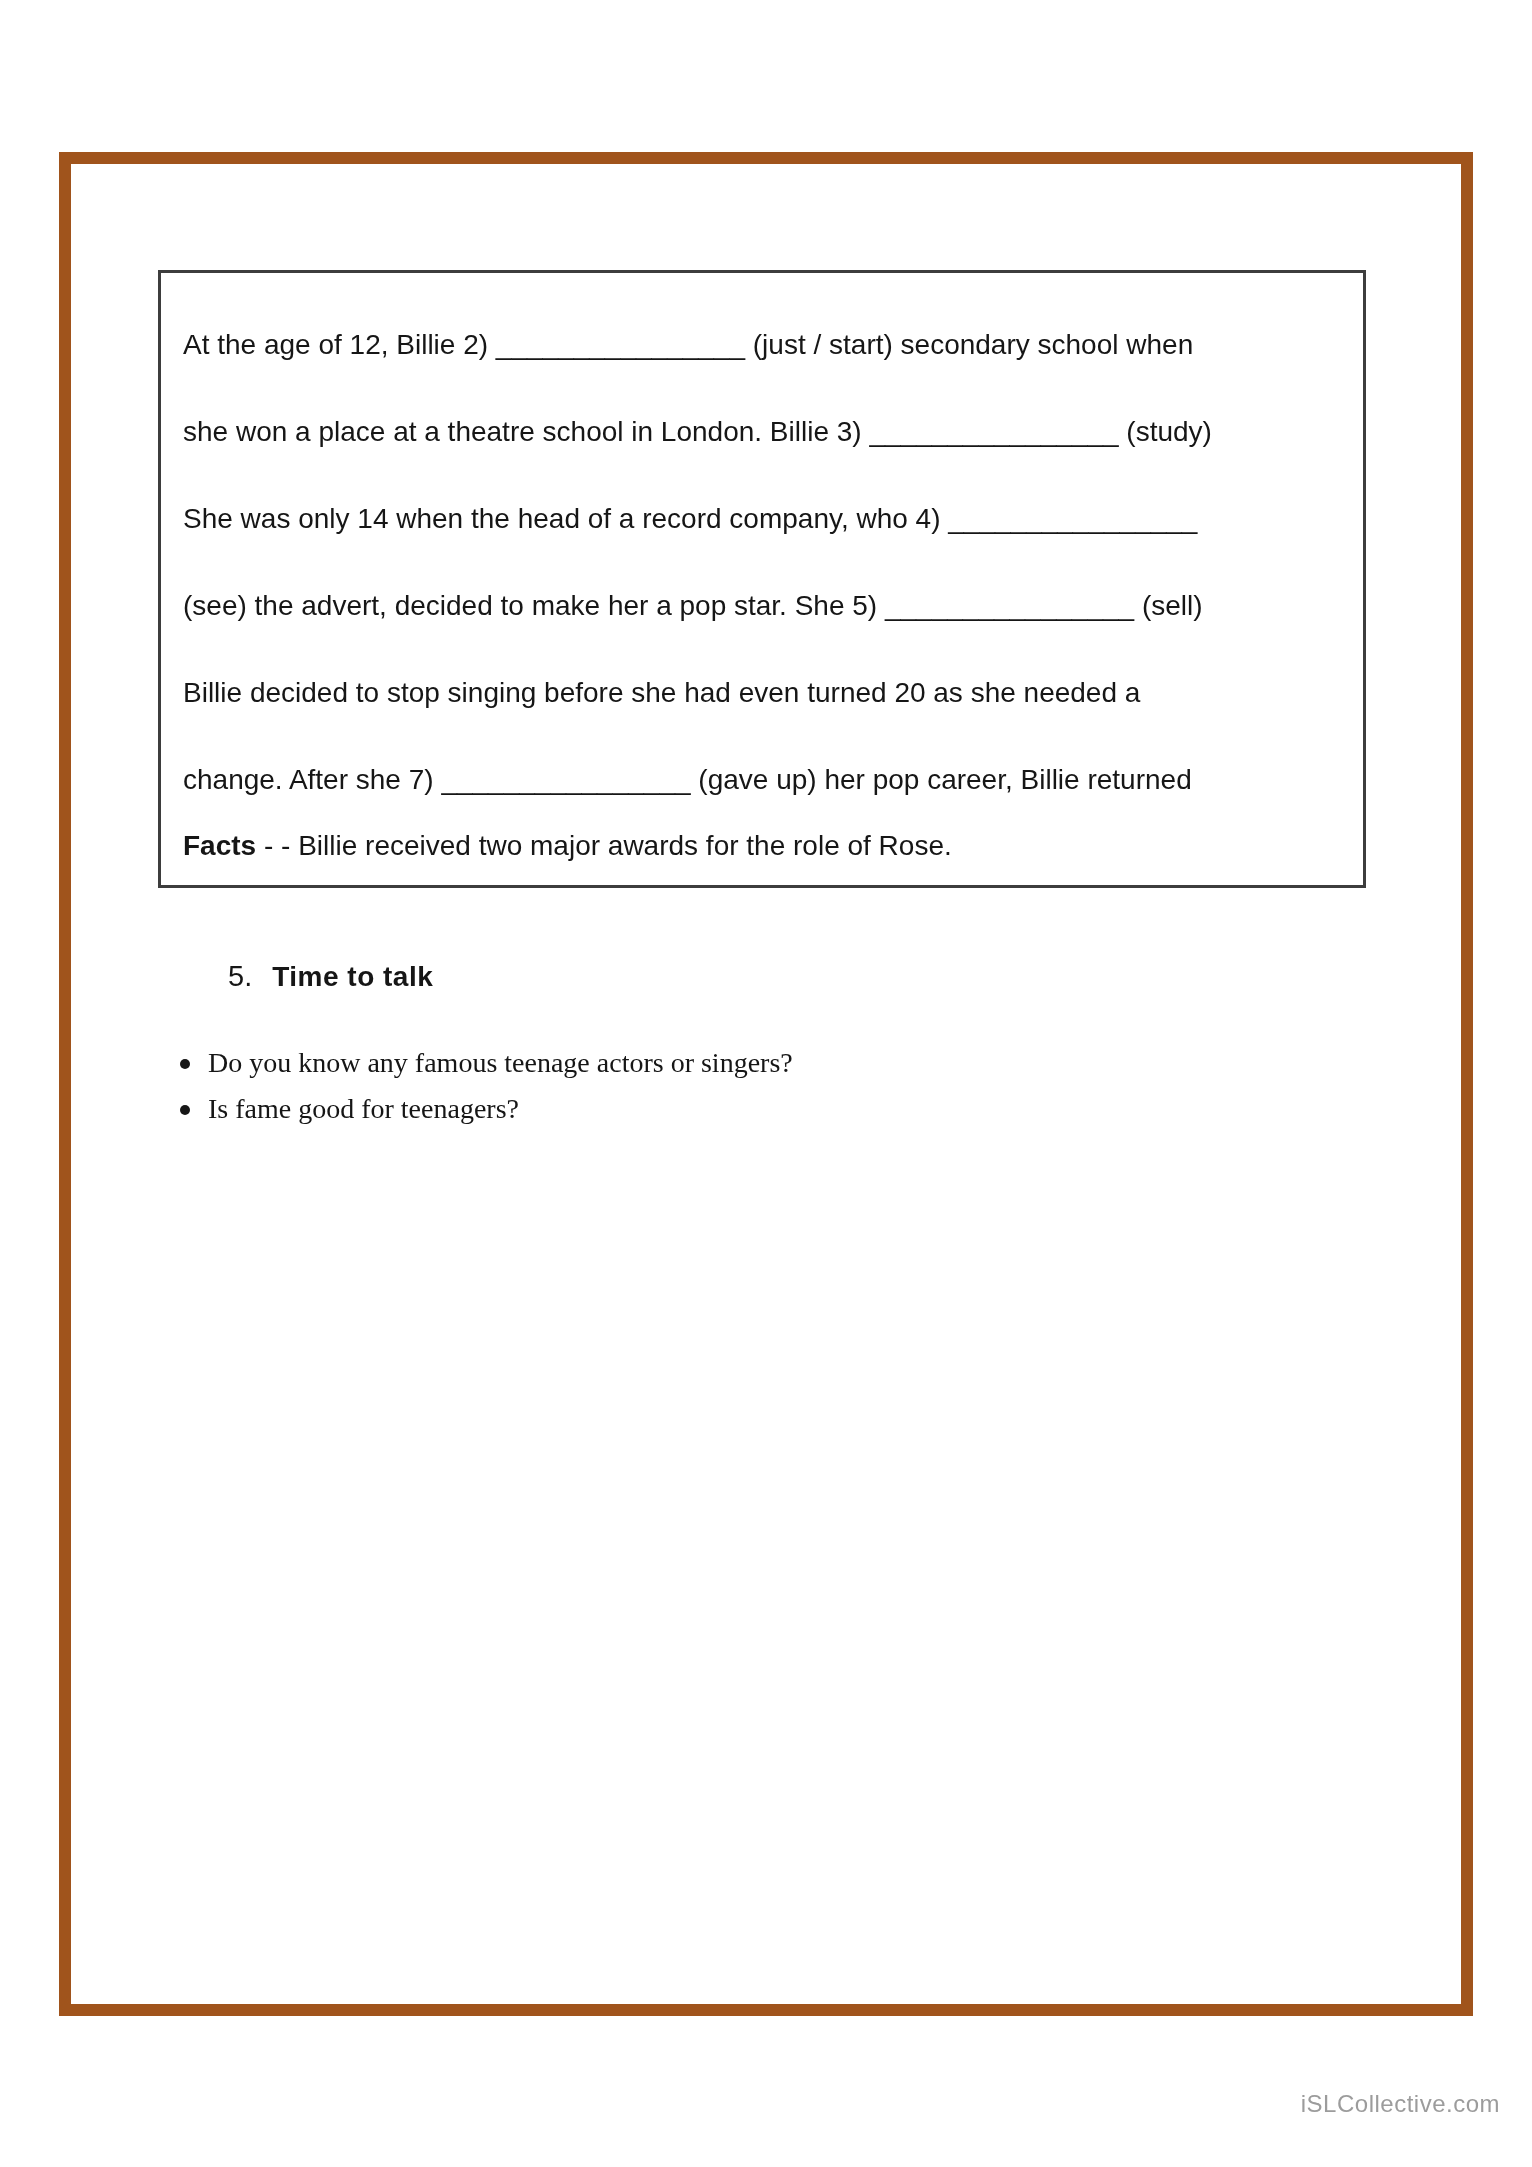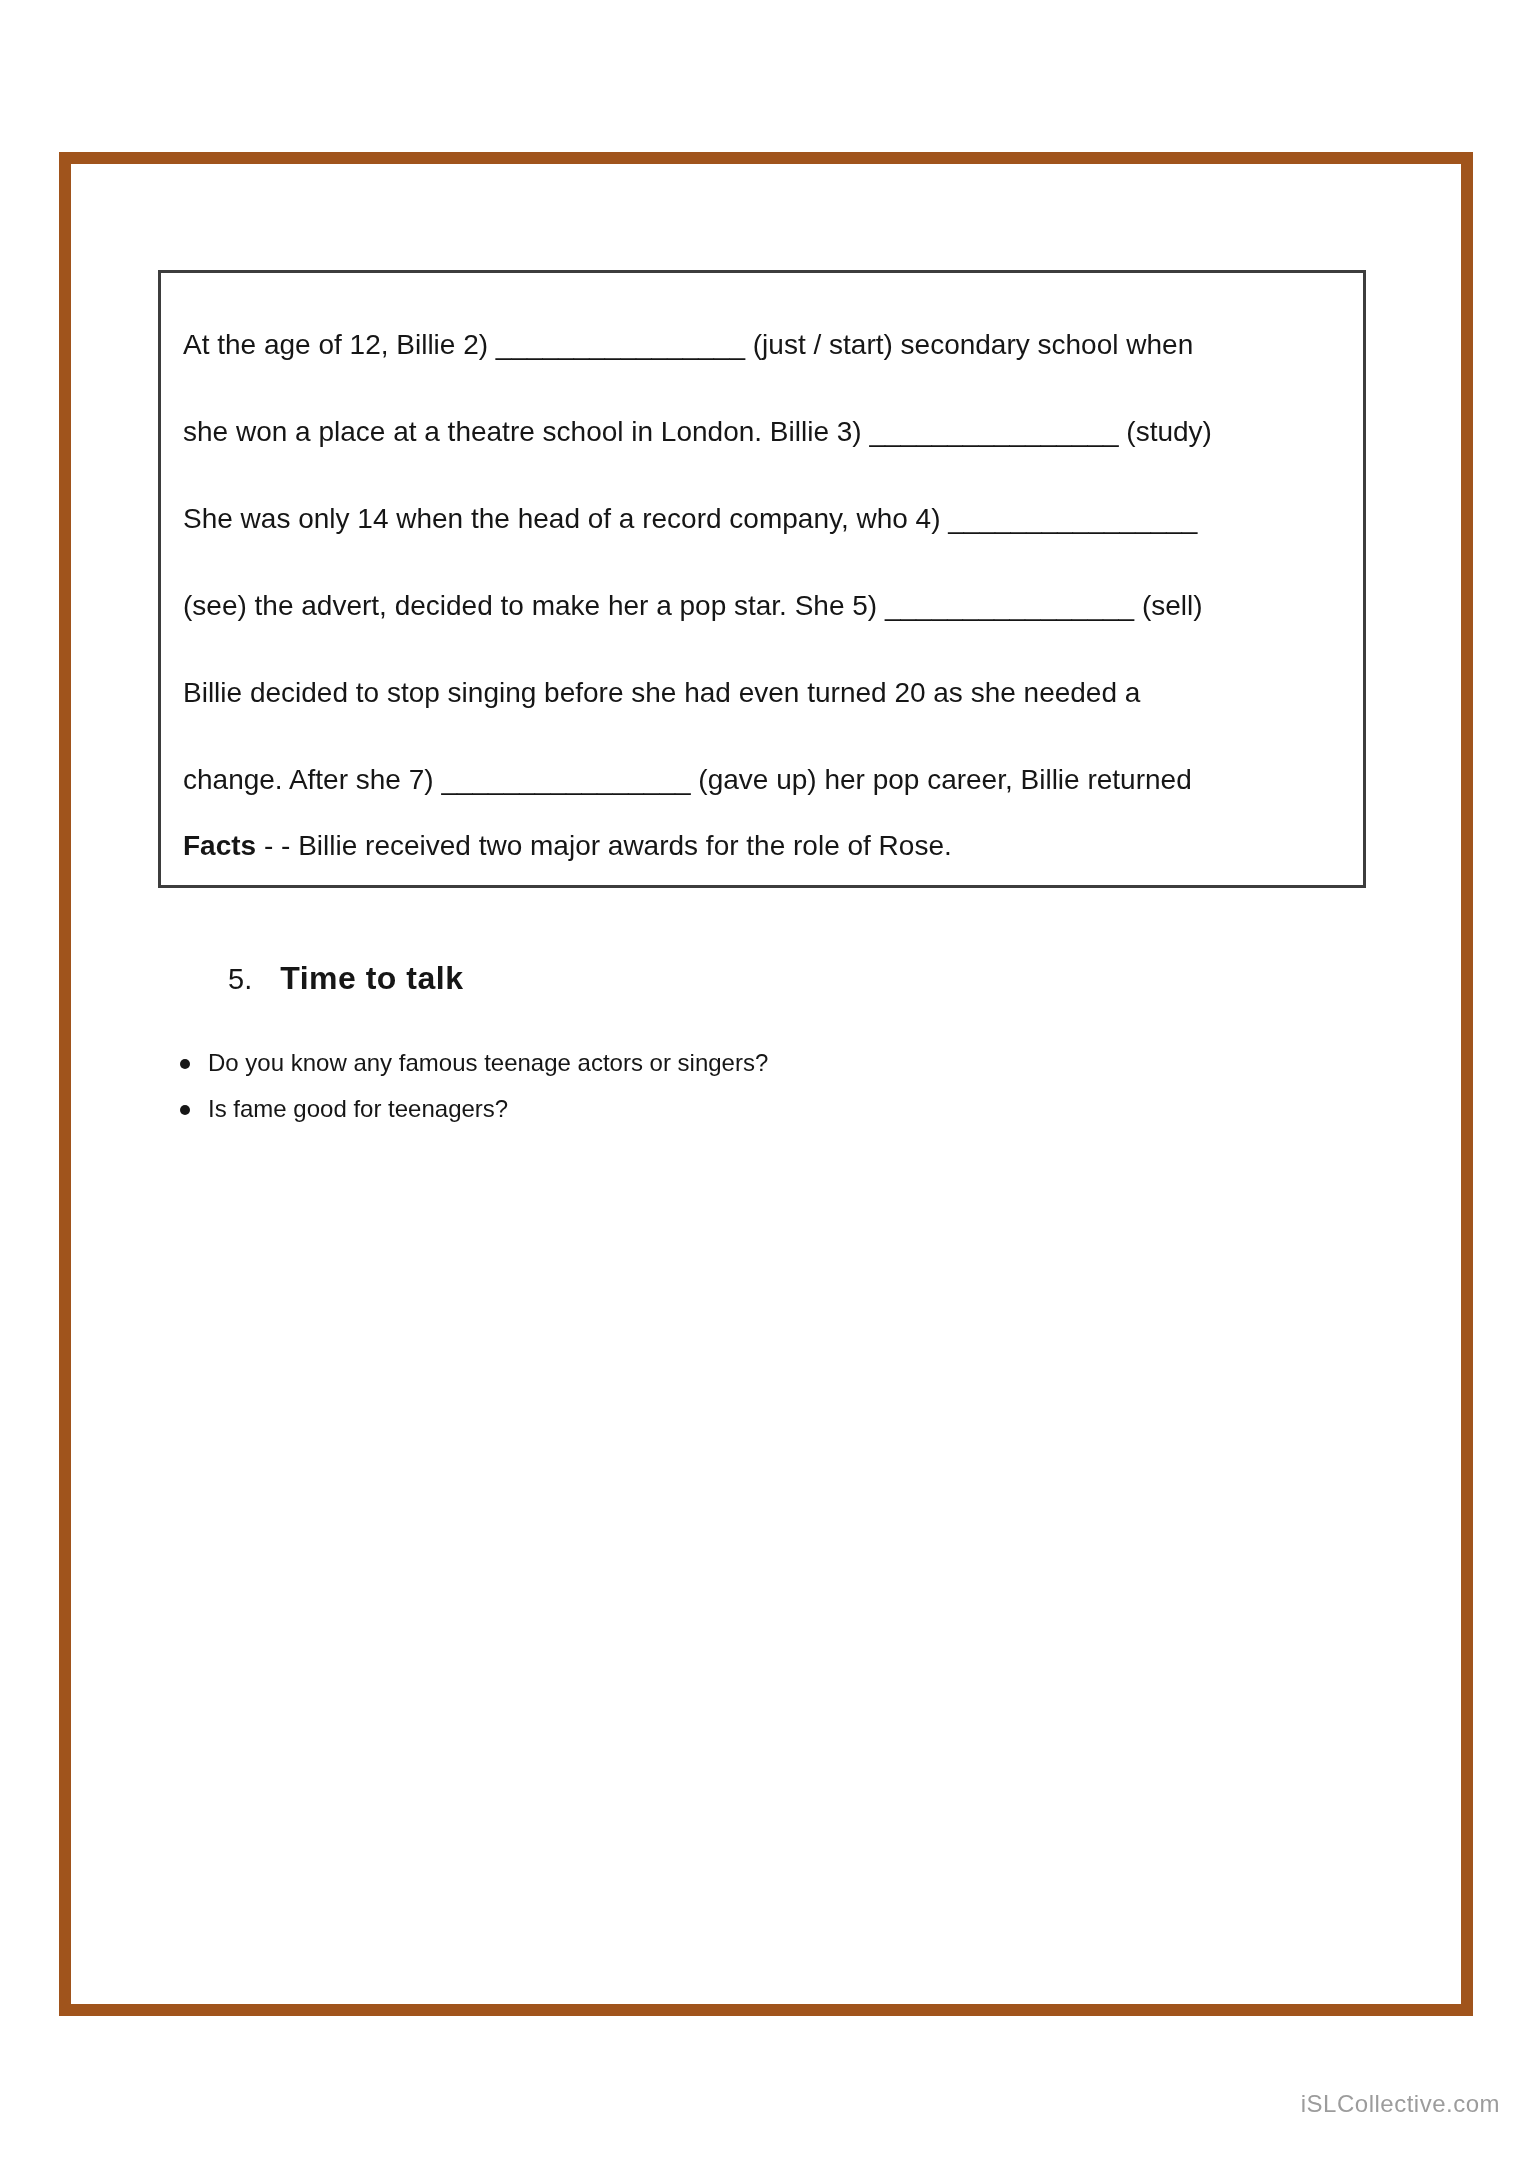--- a/index.html
+++ b/index.html
@@ -51,34 +51,35 @@
   .talk-heading {
     position: absolute;
     left: 228px;
     top: 960px;
     display: flex;
     align-items: baseline;
     gap: 20px;
     color: var(--ink);
   }
   .talk-number { font-size: 29px; }
-  .talk-title { font-size: 32px; font-weight: bold; letter-spacing: 0.5px; margin-left: 8px; }
+  .talk-title { font-size: 28px; font-weight: bold; letter-spacing: 0.5px; }
   .talk-bullets {
     position: absolute;
     left: 176px;
     top: 1040px;
     list-style: none;
   }
   .talk-bullets li {
     position: relative;
-    font-size: 24px;
+    font-size: 28px;
     line-height: 46px;
     color: var(--ink);
     padding-left: 32px;
     white-space: nowrap;
+    font-family: Liberation Serif, serif;
   }
   .bullet-dot {
     position: absolute;
     left: 4px;
     top: 19px;
     width: 10px;
     height: 10px;
     border-radius: 50%;
     background: var(--ink);
   }

